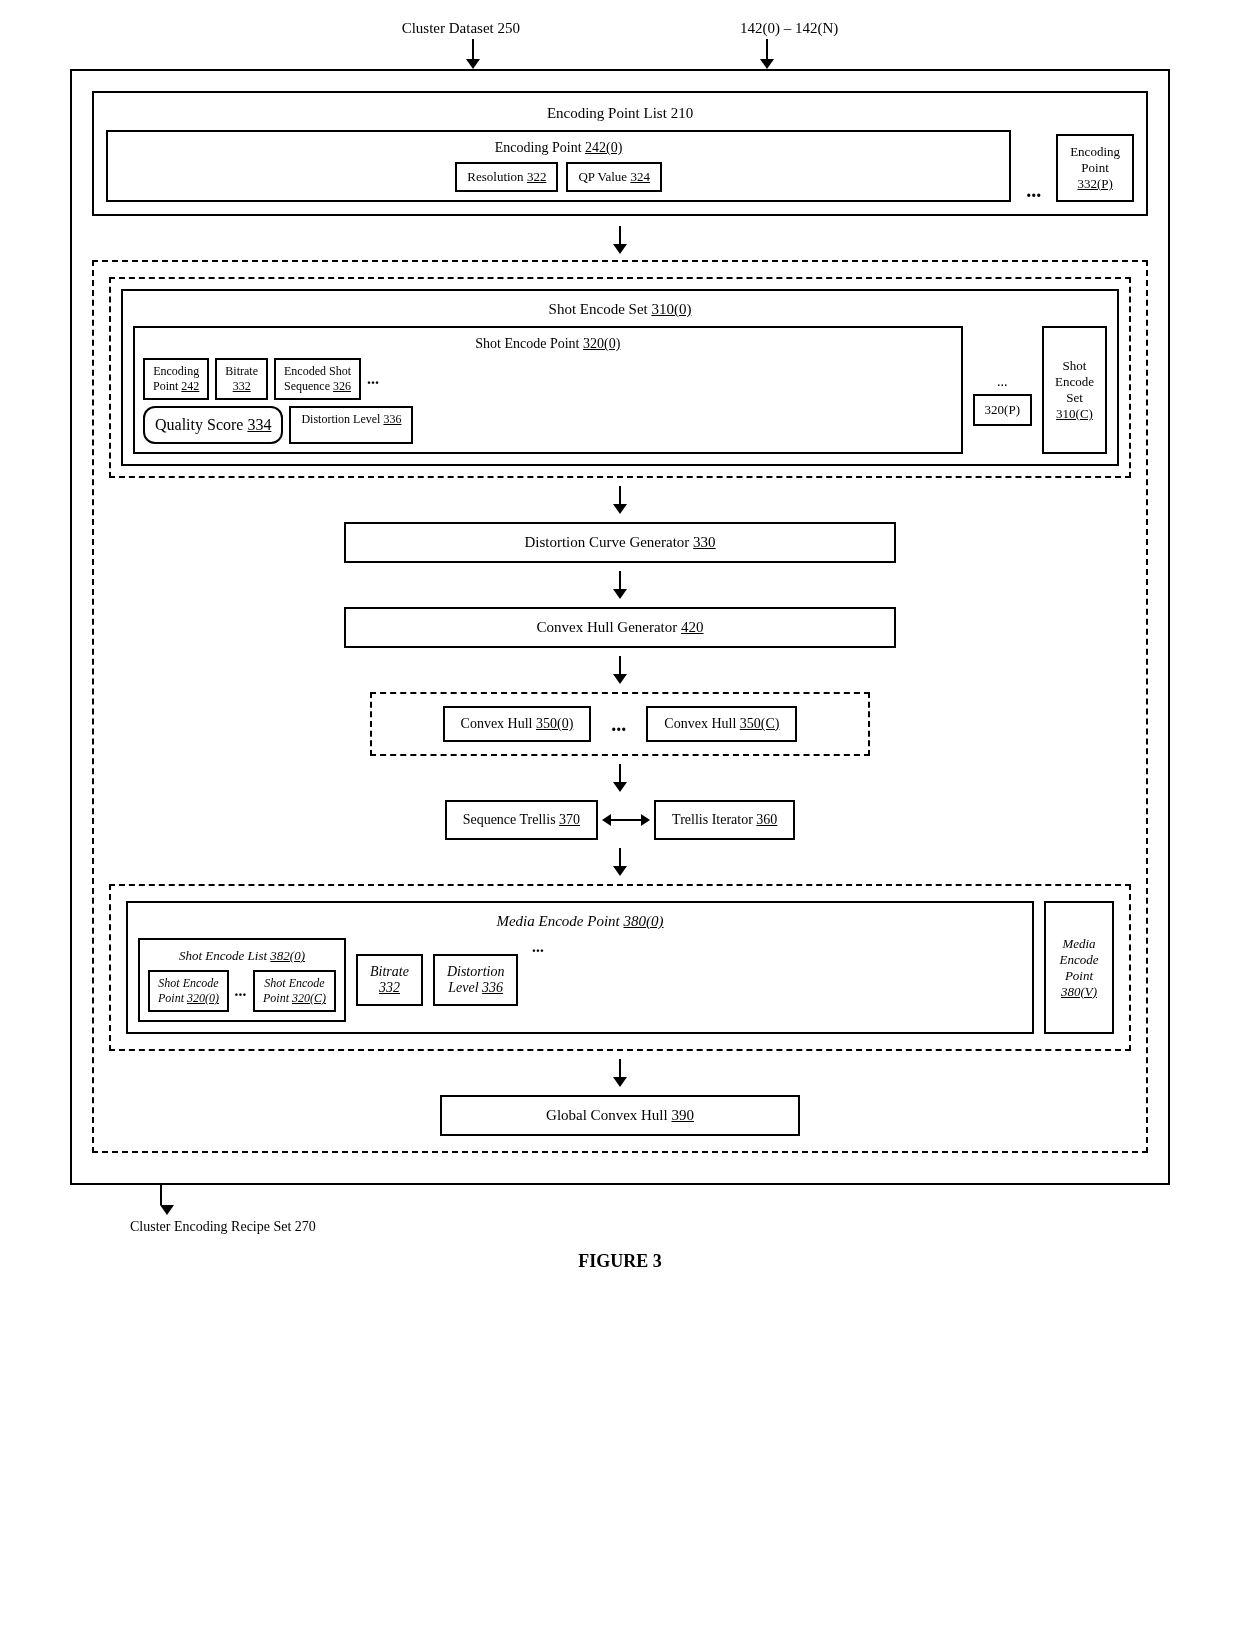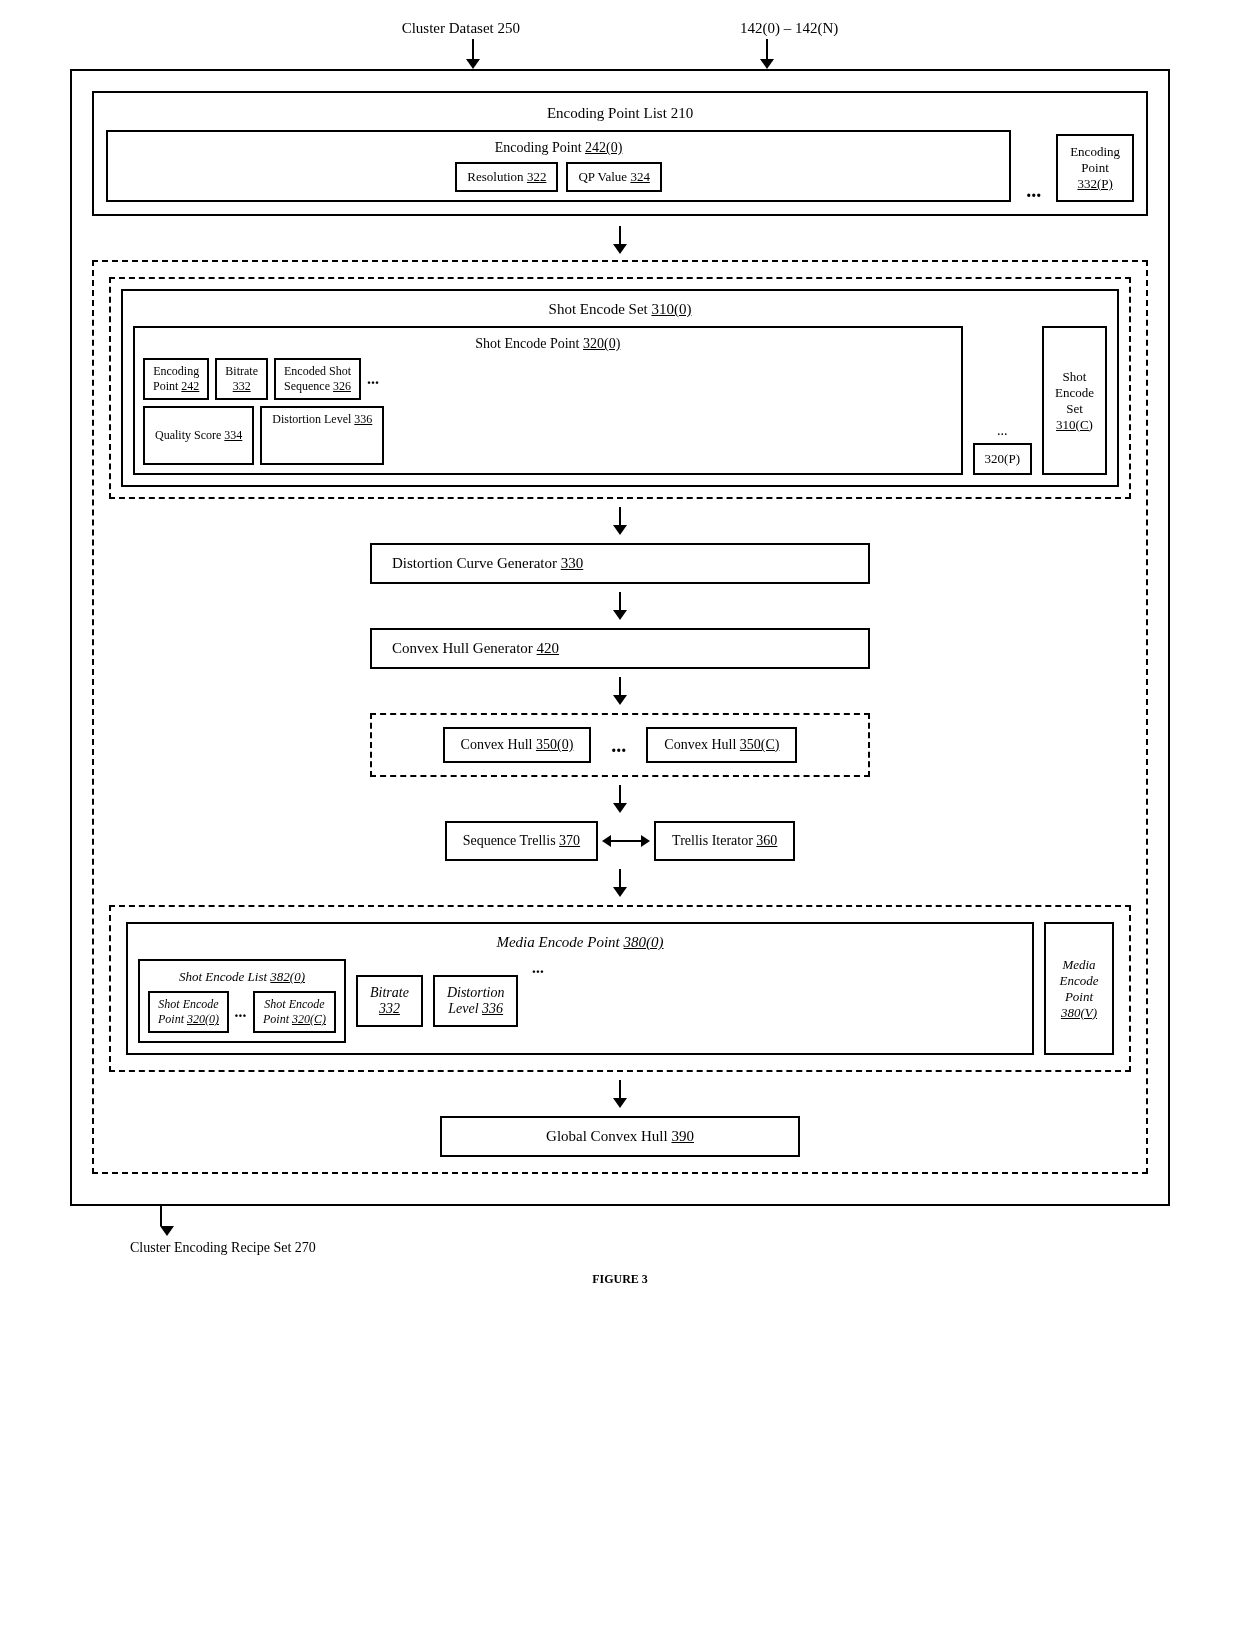--- a/index.html
+++ b/index.html
@@ -99,23 +99,24 @@
     .shot-encode-set-title {
       text-align: center;
       font-size: 15px;
       margin-bottom: 8px;
     }
 
     
     .generator-box {
       border: 2px solid #000;
       padding: 10px 20px;
+      text-align: center;
       font-size: 15px;
       margin: 0 auto;
-      width: 500px;
+      width: 552px;
     }
 
     
     .convex-hull-dashed {
       border: 2px dashed #000;
       padding: 12px 20px;
       display: flex;
       align-items: center;
       justify-content: center;
       gap: 20px;
@@ -200,21 +201,21 @@
       padding: 10px 20px;
       text-align: center;
       font-size: 15px;
       margin: 0 auto;
       width: 360px;
     }
     .flex-col { display: flex; flex-direction: column; align-items: center; }
 
     .figure-caption {
       text-align: center;
-      font-size: 12px;
+      font-size: 18px;
       font-weight: bold;
       margin-top: 16px;
     }
     .section-gap-sm { height: 6px; }
   </style>
 </head>
 <body>
 
 <div class="diagram-container">
 
@@ -269,34 +270,34 @@
 
         <div style="display:flex; align-items:flex-start; gap:10px;">
           <div style="flex:1;">
 
             <div style="border:2px dashed #000; padding:10px;">
               <div style="border:2px solid #000; padding:10px;">
                 <div class="shot-encode-set-title">
                   Shot Encode Set <span class="underline">310(0)</span>
                 </div>
 
-                <div style="display:flex; align-items:flex-end; gap:10px;">
+                <div style="display:flex; align-items:center; gap:10px;">
 
                   <div style="border:2px solid #000; padding:8px; flex:1;">
                     <div style="text-align:center; font-size:14px; margin-bottom:6px;">
                       Shot Encode Point <span class="underline">320(0)</span>
                     </div>
                     <div style="display:flex; gap:6px; margin-bottom:6px; flex-wrap:nowrap;">
                       <div class="small-box" style="font-size:12px; padding:4px 8px;">Encoding<br>Point <span class="underline">242</span></div>
                       <div class="small-box" style="font-size:12px; padding:4px 8px;">Bitrate<br><span class="underline">332</span></div>
                       <div class="small-box" style="font-size:12px; padding:4px 8px;">Encoded Shot<br>Sequence <span class="underline">326</span></div>
                       <div class="dots-middle" style="font-size:16px;">...</div>
                     </div>
                     <div style="display:flex; gap:6px;">
-                      <div class="small-box" style="font-size:12px; padding:20px 10px;">Quality Score <span class="underline">334</span></div>
+                      <div class="small-box" style="font-size:16px; padding:8px 10px;border-radius:12px;">Quality Score <span class="underline">334</span></div>
                       <div class="small-box" style="font-size:12px; padding:4px 10px;">Distortion Level <span class="underline">336</span></div>
                     </div>
                   </div>
 
                   <div style="display:flex; flex-direction:column; justify-content:center; align-items:center; gap:4px; padding-top:20px;">
                     <span style="font-size:14px;">...</span>
                     <div style="border:2px solid #000; padding:6px 10px; text-align:center; font-size:13px;">320(P)</div>
                   </div>
 
                   <div style="border:2px solid #000; padding:8px 10px; text-align:center; font-size:13px; min-width:65px; align-self:stretch; display:flex; flex-direction:column; justify-content:center;">

